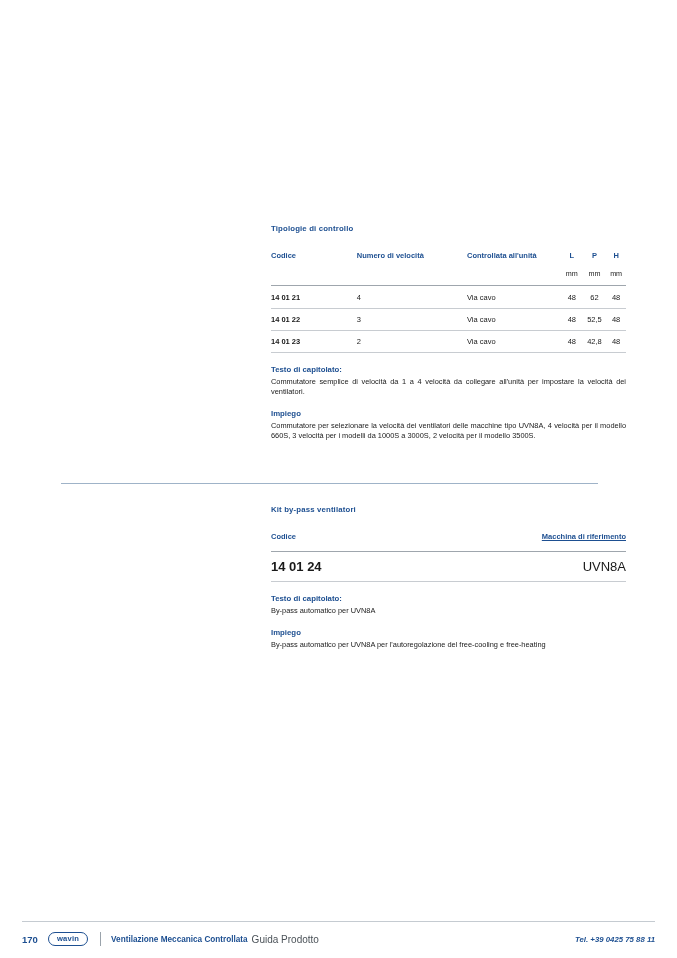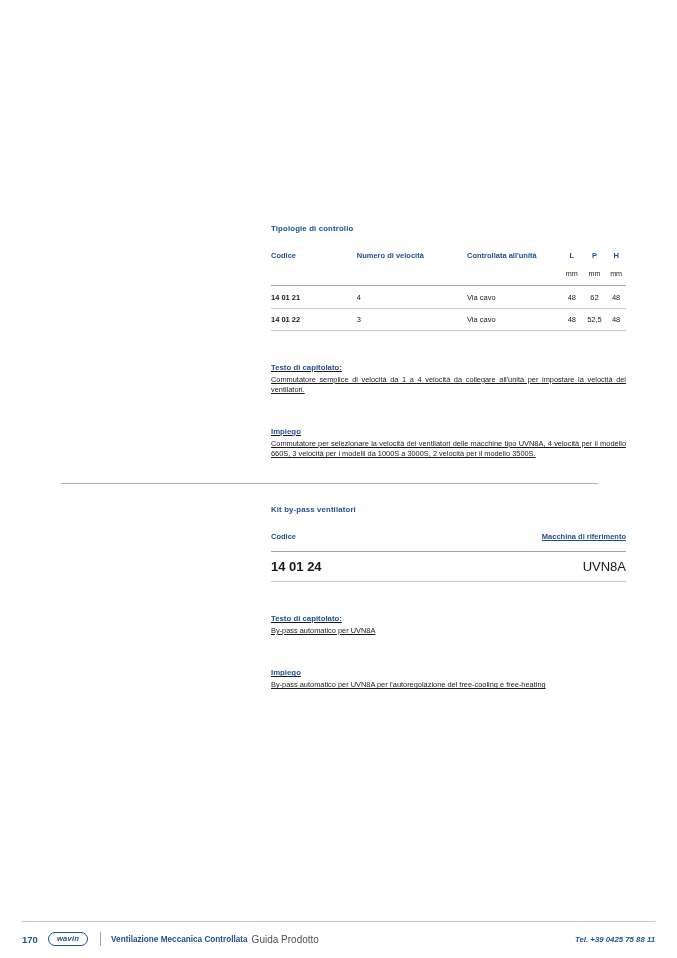--- a/index.html
+++ b/index.html
@@ -90,21 +90,21 @@
   }
 
   .col-code   { width: 88px; }
   .col-speed  { width: 112px; }
   .col-conn   { width: 95px; }
   .col-l      { width: 22px; }
   .col-p      { width: 24px; }
   .col-h      { width: 20px; }
 
   
-  .block { margin-top: 32px; text-decoration: underline; }
+  .block { margin-top: 12px; }
   .block-heading {
     color: #1d4f91;
     font-weight: bold;
     font-size: 7.8px;
     margin: 0 0 3px 0;
   }
   .block-body {
     font-size: 7.4px;
     line-height: 1.38;
     color: #1a1a1a;
@@ -178,21 +178,20 @@
   }
   .logo {
     border: 1.2px solid #1d4f91;
     border-radius: 9px;
     color: #1d4f91;
     font-weight: bold;
     font-size: 7.6px;
     padding: 2px 8px 2.5px 8px;
     line-height: 1;
     letter-spacing: 0.2px;
-    font-style: italic;
   }
   .footer-sep {
     width: 1px;
     height: 14px;
     background: #9aa3ab;
     margin: 0 10px 0 12px;
   }
   .footer-title {
     color: #1d4f91;
     font-weight: bold;
@@ -260,20 +259,28 @@
           <td class="num">48</td>
         </tr>
         <tr class="data">
           <td class="code">14 01 22</td>
           <td>3</td>
           <td>Via cavo</td>
           <td class="num">48</td>
           <td class="num">52,5</td>
           <td class="num">48</td>
         </tr>
+        <tr class="data">
+          <td class="code">14 01 23</td>
+          <td>2</td>
+          <td>Via cavo</td>
+          <td class="num">48</td>
+          <td class="num">42,8</td>
+          <td class="num">48</td>
+        </tr>
       </tbody>
     </table>
 
     <div class="block">
       <p class="block-heading">Testo di capitolato:</p>
       <p class="block-body">Commutatore semplice di velocità da 1 a 4 velocità da collegare all'unità per impostare la velocità dei ventilatori.</p>
     </div>
 
     <div class="block">
       <p class="block-heading">Impiego</p>

